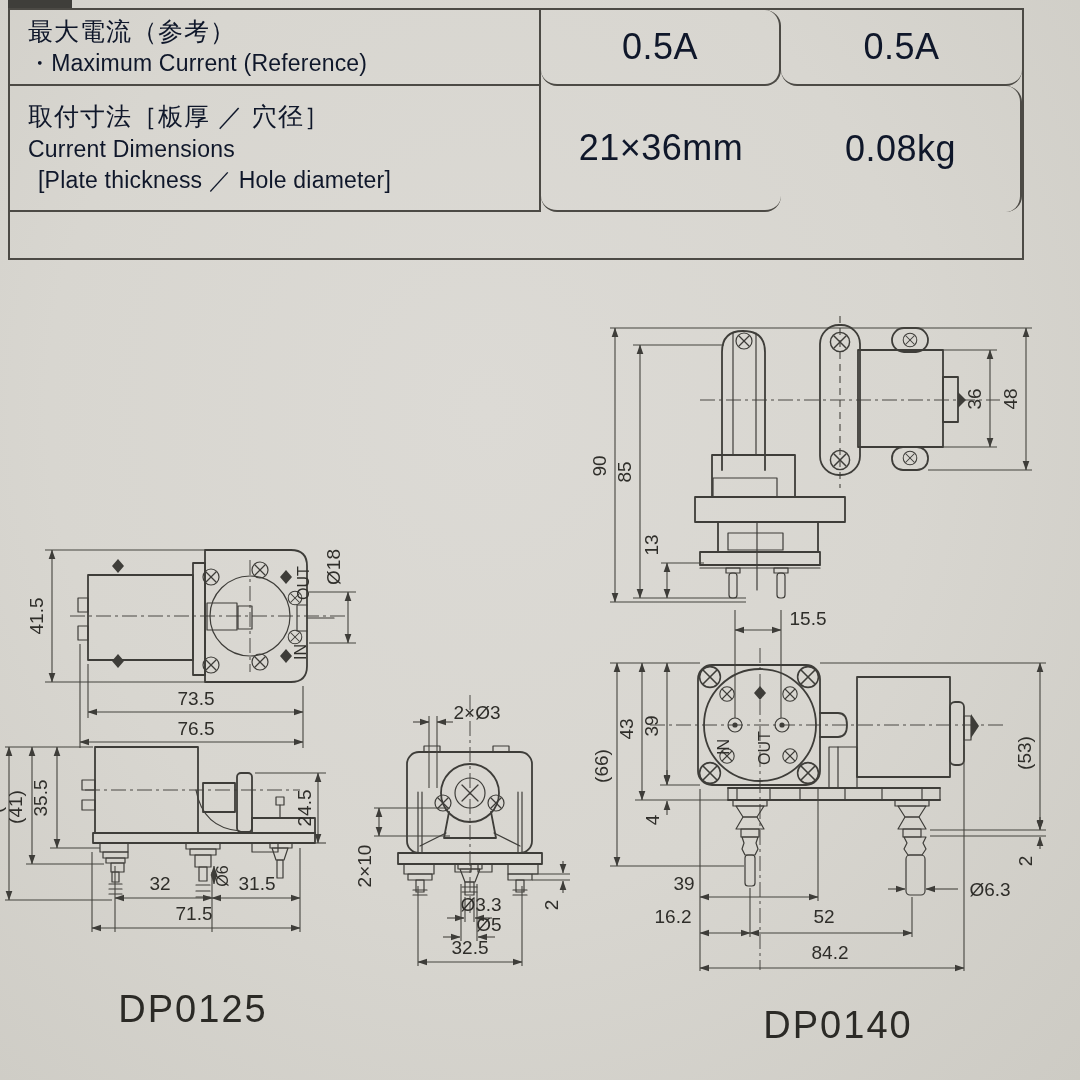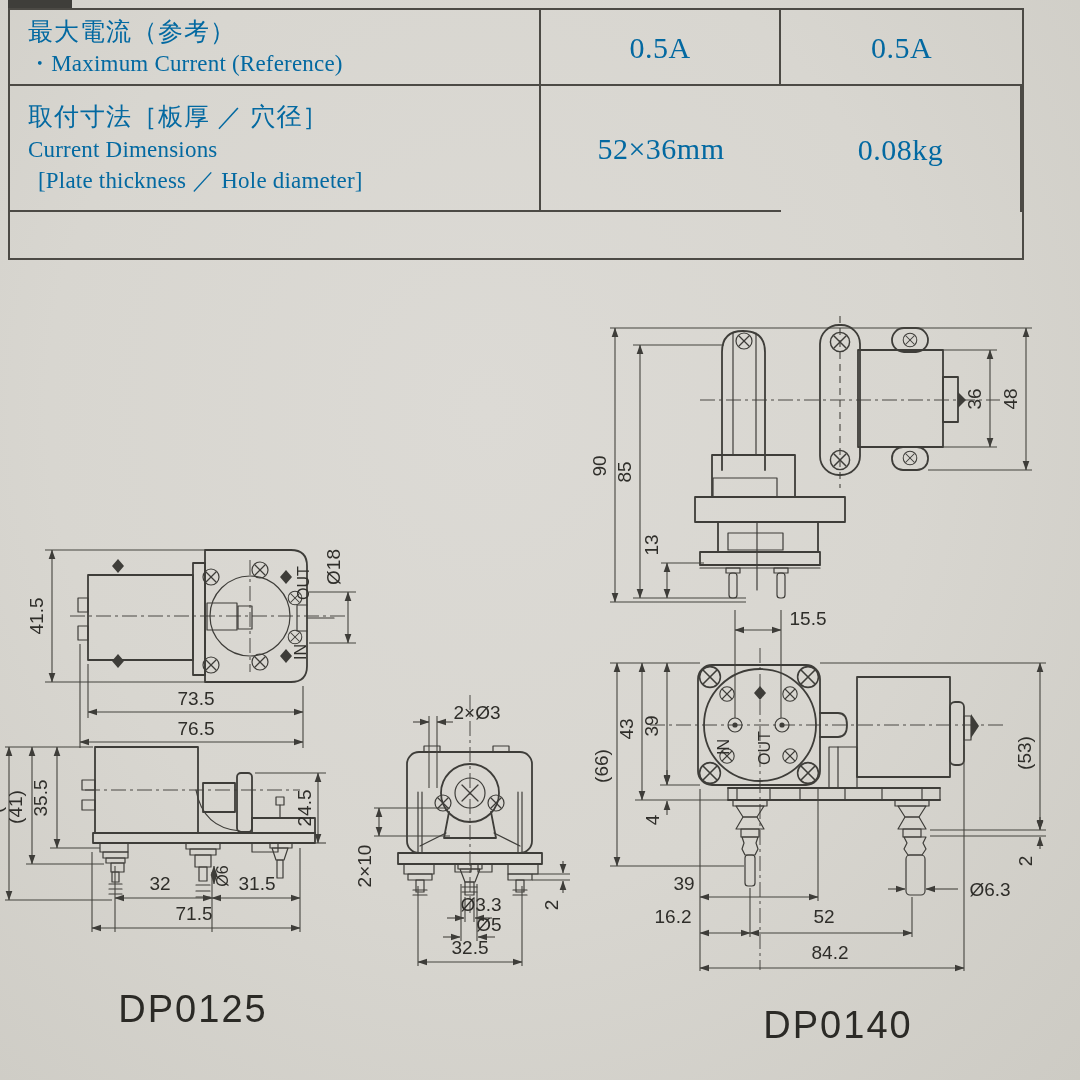--- a/index.html
+++ b/index.html
@@ -5,27 +5,27 @@
   html,body{margin:0;padding:0;}
   body{
     width:1080px;height:1080px;position:relative;overflow:hidden;
     font-family:"Liberation Sans", sans-serif;
     background:radial-gradient(ellipse at 45% 38%, #dcdad5 0%, #d8d6d0 52%, #cdcbc4 100%);
   }
   .remnant{position:absolute;left:8px;top:0;width:64px;height:8px;background:#3f3e3a;}
   .tbl{
     position:absolute;left:8px;top:8px;width:1012px;
     display:grid;grid-template-columns:531px 240px 1fr;grid-template-rows:76px 126px 46px;
-    border:2px solid #4c4a45;color:#0369a1;font-family:Liberation Serif, serif;
+    border:2px solid #4c4a45;color:#0f172a;
   }
   .cell{display:flex;flex-direction:column;justify-content:center;}
   .cell.br{border-right:2px solid #4c4a45;}
   .cell.bb{border-bottom:2px solid #4c4a45;}
   .lab{padding-left:18px;align-items:flex-start;line-height:1.35;}
-  .val{align-items:center;text-align:center;font-size:30px;line-height:1.5;letter-spacing:0.5px;}
+  .val{align-items:center;text-align:center;font-size:36px;line-height:1.5;letter-spacing:0.5px;border-radius:16px;}
   .ja{font-size:25px;letter-spacing:1px;}
   .en{font-size:23px;letter-spacing:0.2px;}
   .en.ind{padding-left:10px;}
   svg{position:absolute;left:0;top:0;}
   .o{fill:none;stroke:#3e3d39;stroke-width:1.8;stroke-linejoin:round;stroke-linecap:round;}
   .t{fill:none;stroke:#3e3d39;stroke-width:1.2;stroke-linejoin:round;stroke-linecap:round;}
   .d{fill:none;stroke:#45443f;stroke-width:1.1;}
   .cl{fill:none;stroke:#4a4944;stroke-width:1;stroke-dasharray:15 4 3 4;}
   .dsh{fill:none;stroke:#45443f;stroke-width:1.1;stroke-dasharray:7 5;}
   .fil{fill:#3e3d39;stroke:none;}
@@ -45,21 +45,21 @@
   </div>
   <div class="cell val br bb">0.5A</div>
   <div class="cell val bb">0.5A</div>
 
   <div class="cell lab br bb">
     <div class="ja">取付寸法［板厚 ／ 穴径］</div>
     <div class="en">Current Dimensions</div>
     <div class="en ind">[Plate thickness ／ Hole diameter]</div>
   </div>
   <div class="cell val bb">
-    <div>52×36mm</div>
+    <div>21×36mm</div>
   </div>
 
   <div class="cell val br">0.08kg</div>
 </div>
 
 <svg width="1080" height="1080" viewBox="0 0 1080 1080">
   <defs>
     <marker id="ar" viewBox="0 0 10 10" refX="9.5" refY="5" markerWidth="9" markerHeight="9" orient="auto-start-reverse">
       <path d="M0,1.5 L10,5 L0,8.5 z" fill="#3e3d39"></path>
     </marker>

